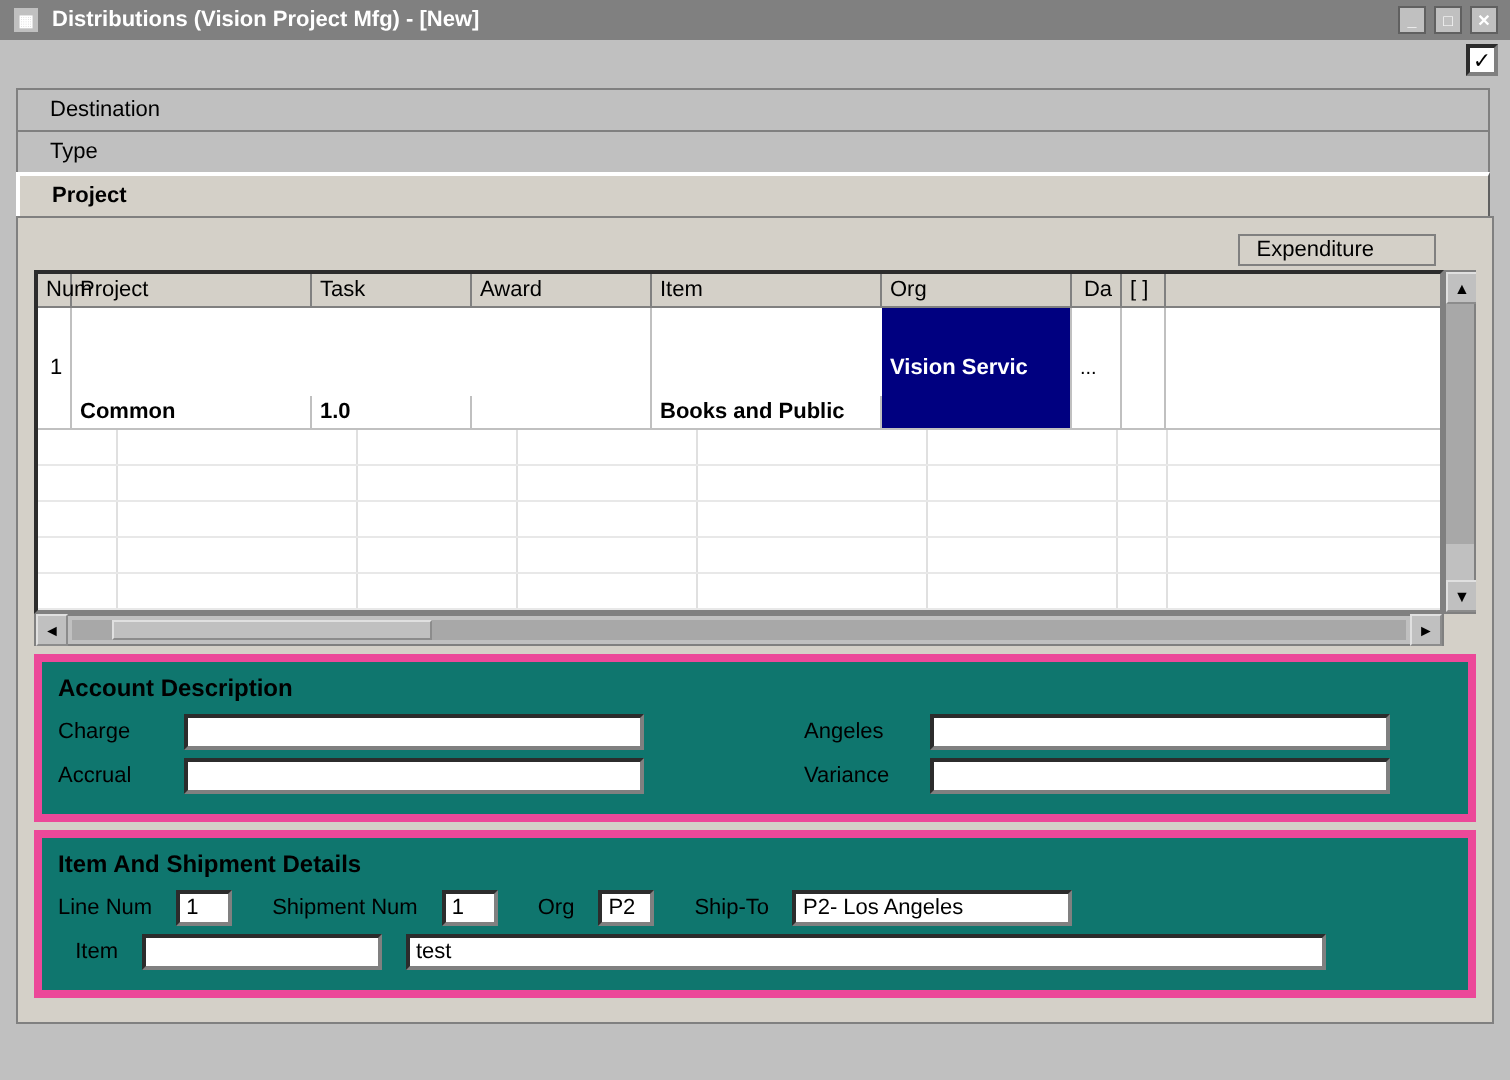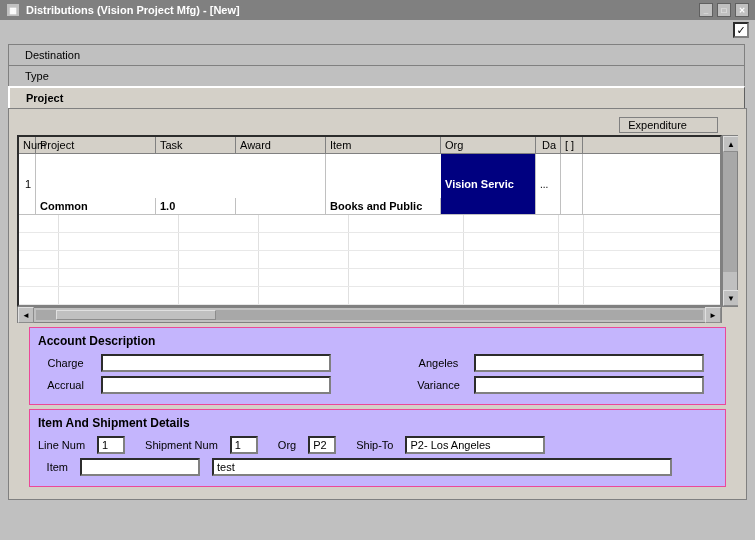--- a/index.html
+++ b/index.html
@@ -152,39 +152,39 @@
       background: #c0c0c0;
       border: 1px outset #e0e0e0;
       display: flex;
       align-items: center;
       justify-content: center;
       font-size: 8px;
       cursor: pointer;
       flex-shrink: 0;
     }
     .section {
-      background: #c4b5fd;
-      border: 1px solid #ec4899;
-      margin: 4px 12px;
+      background: #0f766e;
+      border: 4px solid #ec4899;
+      margin: 4px 0;
       padding: 6px 8px;
     }
     .section-title {
       font-weight: bold;
       font-size: 12px;
       margin-bottom: 6px;
     }
     .form-row {
       display: flex;
       align-items: center;
       margin-bottom: 4px;
       gap: 8px;
     }
     .form-label {
       font-size: 11px;
-      text-align: center;
+      text-align: left;
       width: 55px;
       flex-shrink: 0;
     }
     .form-input {
       height: 18px;
       border: 2px inset #808080;
       background: white;
       font-size: 11px;
       padding: 1px 3px;
     }

